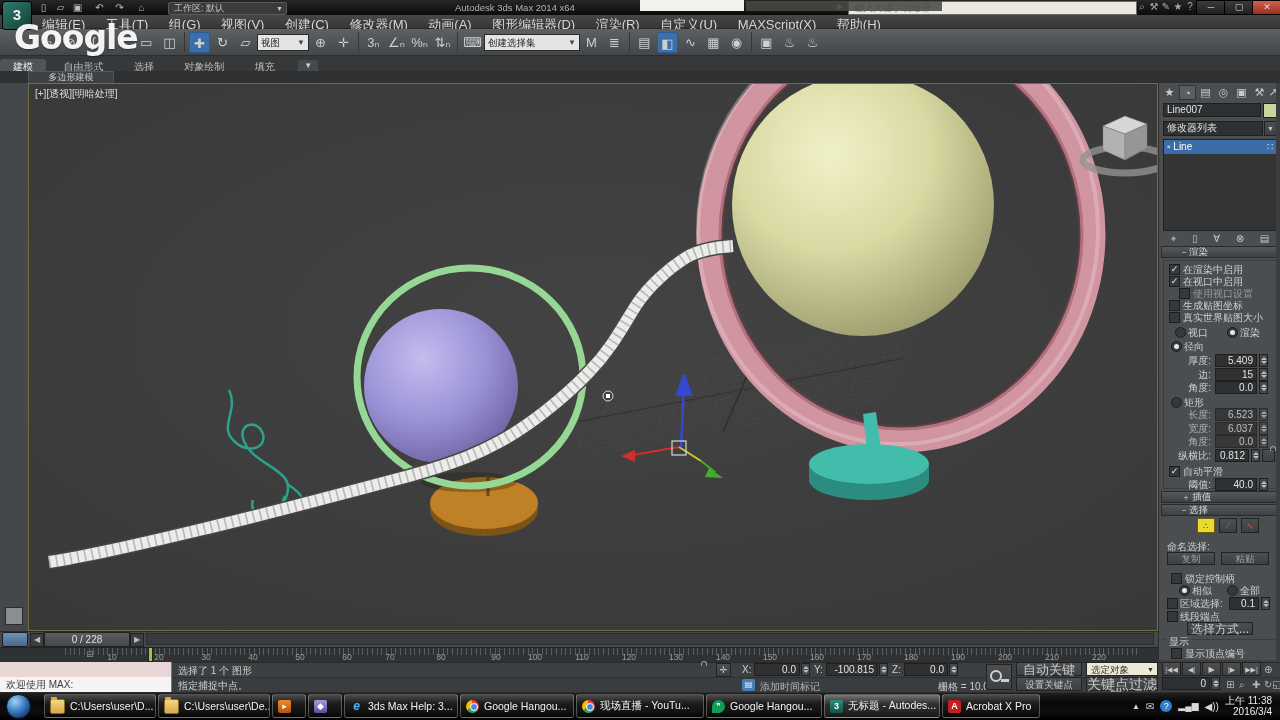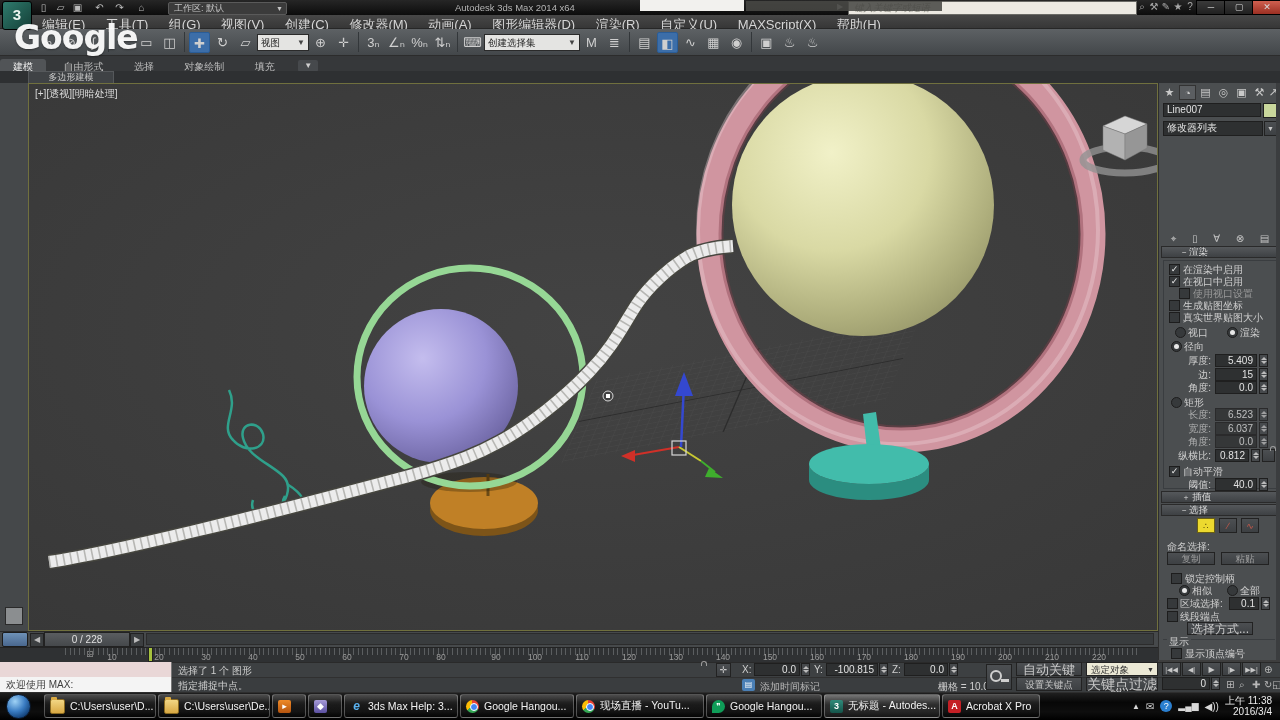--- a/index.html
+++ b/index.html
@@ -330,20 +330,26 @@
     <div class="abs cptab" style="left:74px">▣</div>
     <div class="abs cptab" style="left:92px">⚒</div>
     <div class="abs cptab" style="left:108px;width:12px">↗</div>
 
     <div class="abs fld" style="left:4px;top:20px;width:98px;height:14px">Line007</div>
     <div class="abs" style="left: 104px; top: 20px; width: 14px; height: 13px; border: 1px solid rgb(31, 31, 31); background: rgb(201, 215, 156);" id="objswatch"></div>
 
     <div class="abs fld" style="left:4px;top:38px;width:100px;height:15px">修改器列表</div>
     <div class="abs btn" style="left:105px;top:38px;width:13px;height:15px;font-size:7px;line-height:14px">▼</div>
 
+    <div class="abs" style="left:4px;top:56px;width:114px;height:92px;background:#323435;border:1px solid #222;box-sizing:border-box">
+      <div style="height:14px;background:#3b6da8;color:#fff;font-size:10px;line-height:14px;padding-left:3px">
+        <span style="color:#a8c8e8">▪ </span><span>Line</span>
+        <span style="float:right;margin-right:3px;color:#cde">∷</span>
+      </div>
+    </div>
 
     <div class="abs" style="left:4px;top:150px;width:114px;height:13px;color:#c6c6c6;font-size:10px;
          display:flex;justify-content:space-around">
       <span>⌖</span>
       <span>▯</span>
       <span>∀</span>
       <span>⊗</span>
       <span>▤</span>
     </div>
 
@@ -497,21 +503,21 @@
   <div id="trackbar" class="abs"></div>
   <div id="tb-ic" class="abs">⊞</div>
   <div id="tb-ticks" class="abs"></div>
   <div id="tb-labels">
       <span class="tb-lab" style="left: 112px;">10</span>
       <span class="tb-lab" style="left: 159px;">20</span>
       <span class="tb-lab" style="left: 206px;">30</span>
       <span class="tb-lab" style="left: 253px;">40</span>
       <span class="tb-lab" style="left: 300px;">50</span>
       <span class="tb-lab" style="left: 347px;">60</span>
-      <span class="tb-lab" style="left: 404px;">70</span>
+      <span class="tb-lab" style="left: 390px;">70</span>
       <span class="tb-lab" style="left: 441px;">80</span>
       <span class="tb-lab" style="left: 480px; margin-left: 16px;">90</span>
       <span class="tb-lab" style="left: 535px;">100</span>
       <span class="tb-lab" style="left: 582px;">110</span>
       <span class="tb-lab" style="left: 629px;">120</span>
       <span class="tb-lab" style="left: 676px;">130</span>
       <span class="tb-lab" style="left: 723px;">140</span>
       <span class="tb-lab" style="left: 770px;">150</span>
       <span class="tb-lab" style="left: 817px;">160</span>
       <span class="tb-lab" style="left: 864px;">170</span>

